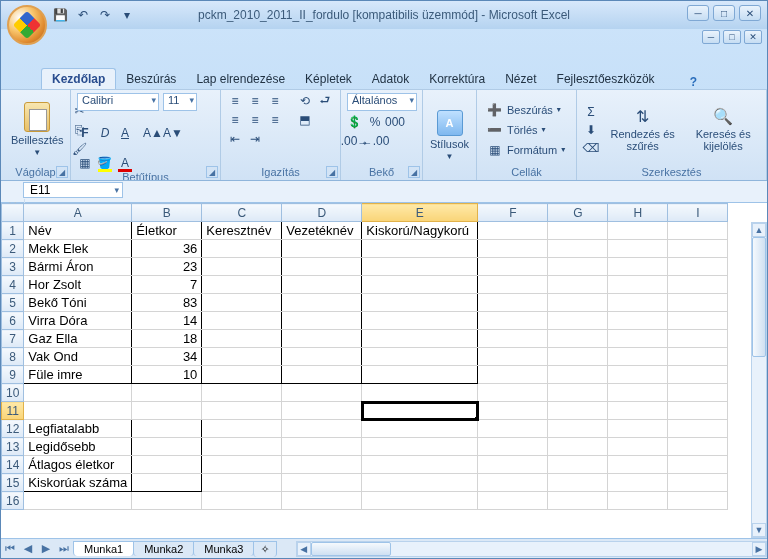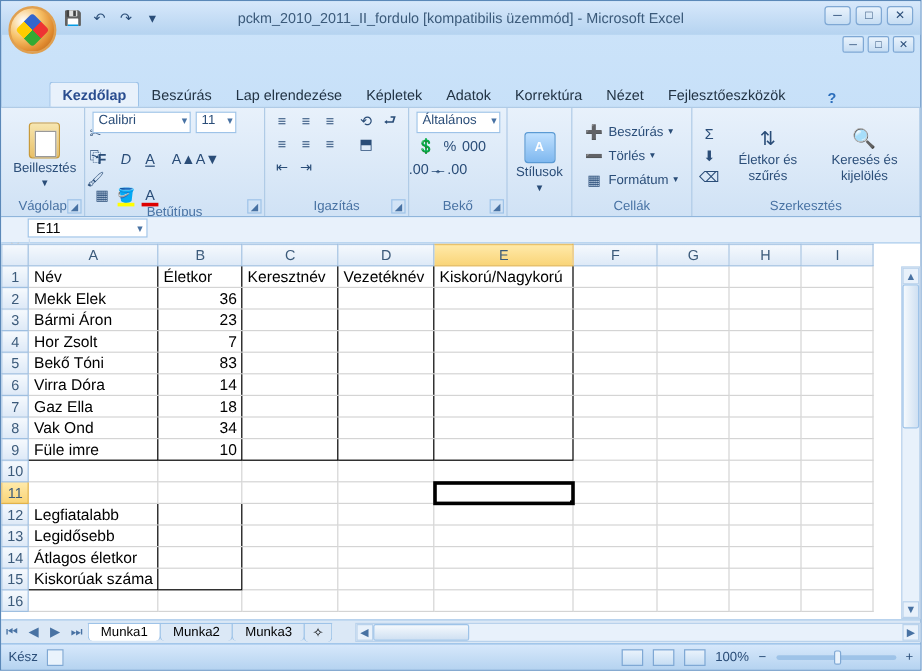--- a/index.html
+++ b/index.html
@@ -238,21 +238,21 @@
 
     <div class="group" style="flex:1">
       <div style="display:flex;gap:6px;flex:1;align-items:center">
         <div style="display:flex;flex-direction:column;gap:2px">
           <div class="ico">Σ</div>
           <div class="ico">⬇</div>
           <div class="ico">⌫</div>
         </div>
         <div class="big-btn">
           <div style="font-size:16px">⇅</div>
-          <span style="text-align:center;line-height:1.1">Életkor és szűrés</span>
+          <span style="text-align:center;line-height:1.1">Rendezés és szűrés</span>
         </div>
         <div class="big-btn">
           <div style="font-size:16px">🔍</div>
           <span style="text-align:center;line-height:1.1">Keresés és kijelölés</span>
         </div>
       </div>
       <div class="group-label">Szerkesztés</div>
     </div>
   </div>
 
@@ -492,28 +492,14 @@
     <div class="sheet">Munka2</div>
     <div class="sheet">Munka3</div>
     <div class="sheet" style="padding:1px 6px">✧</div>
     <div class="hscroll">
       <div class="arr l">◀</div>
       <div class="thumb"></div>
       <div class="arr r">▶</div>
     </div>
   </div>
 
-  <div class="status">
-    <span>Kész</span>
-    <div class="macro-ico"></div>
-    <div class="spacer"></div>
-    <div class="viewbtn"></div>
-    <div class="viewbtn"></div>
-    <div class="viewbtn"></div>
-    <span>100%</span>
-    <span style="cursor:pointer">−</span>
-    <div class="zoom-slider">
-        <div class="knob"></div>
-      </div>
-    <span style="cursor:pointer">+</span>
-  </div>
 
 </div>
 
 </body></html>

